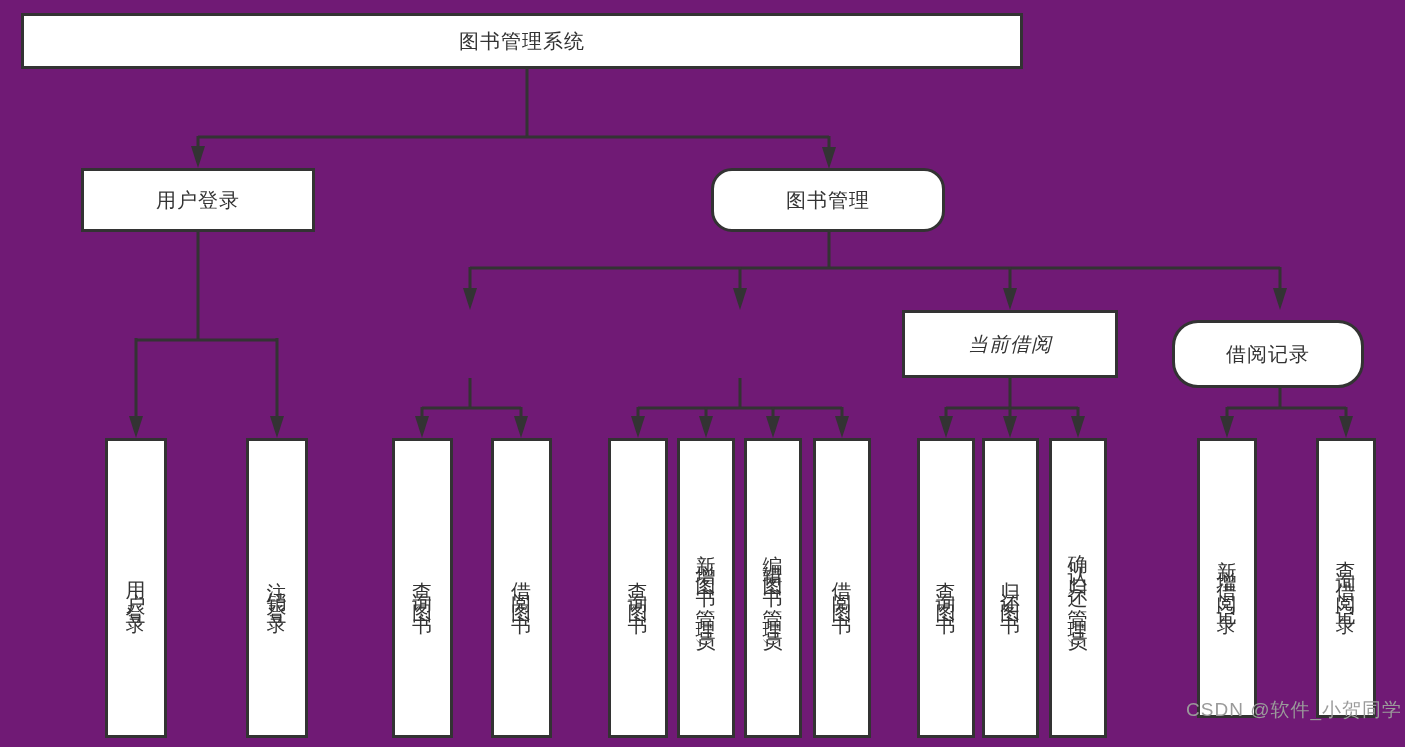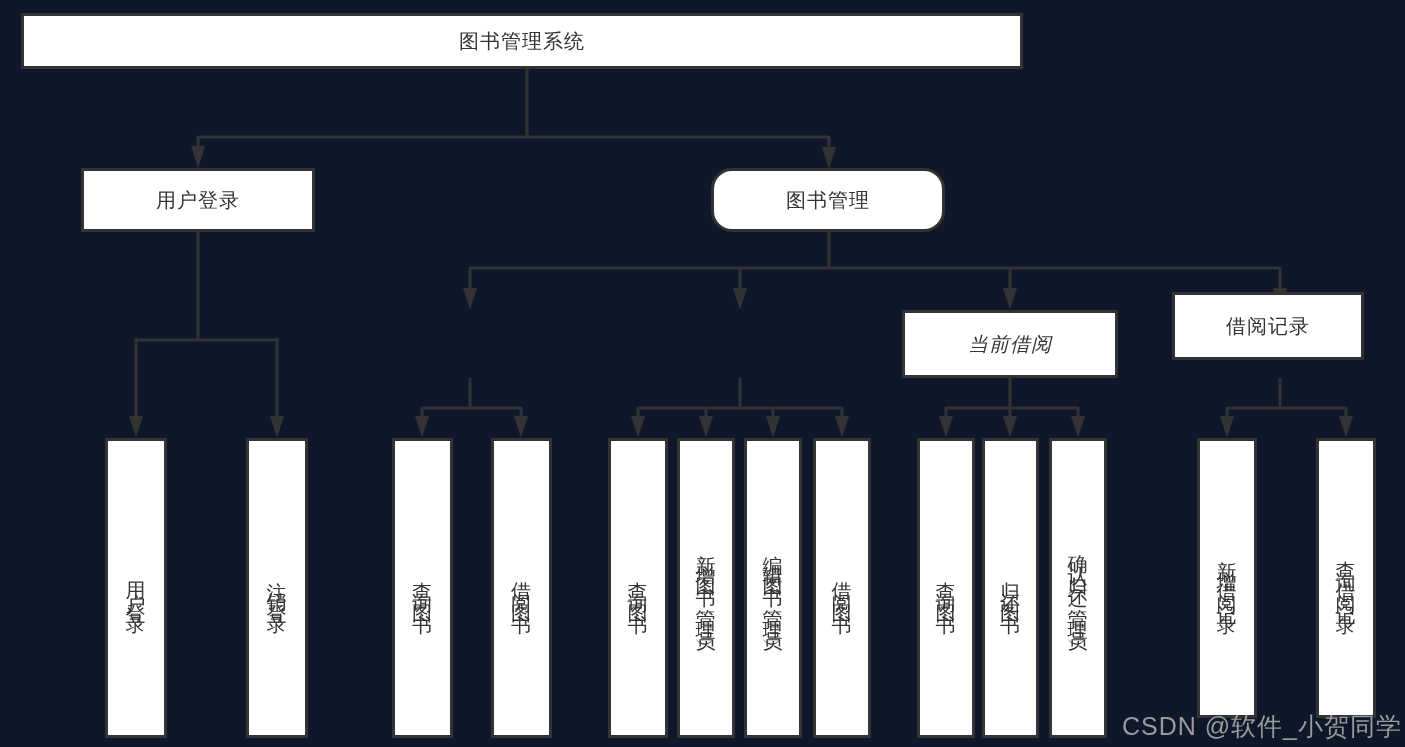--- a/index.html
+++ b/index.html
@@ -1,19 +1,19 @@
 <!DOCTYPE html>
 <html><head>
 <meta charset="utf-8">
 <style>
   html,body { margin:0; padding:0; background:#ffffff; }
   .canvas {
     position:relative;
     width:1405px; height:747px;
-    background:#0f172a;
+    background:#701a75;
     font-family:"Liberation Sans","DejaVu Sans",sans-serif;
     color:#333333;
     overflow:hidden;
   }
   .connectors { position:absolute; left:0; top:0; }
   .box {
     position:absolute;
     box-sizing:border-box;
     background:#ffffff;
     border:3px solid #333333;
@@ -28,22 +28,22 @@
   .vbox {
     writing-mode:vertical-rl;
     letter-spacing:11px;
     font-size:20px;
     white-space:normal;
     line-height:1;
   }
   .watermark {
     position:absolute;
     right:3px;
-    bottom:4px;
-    font-size:25px;
+    bottom:24px;
+    font-size:19px;
     letter-spacing:1px;
     color:#9a9a9a;
     white-space:nowrap;
   }
 </style>
 </head>
 <body>
 
 <div class="canvas">
 
@@ -112,21 +112,21 @@
       <polygon points="1339,416 1353,416 1346,438"></polygon>
     </g>
   </svg>
 
   <div class="box" style="left:21px; top:13px; width:1002px; height:56px;">图书管理系统</div>
 
   <div class="box" style="left:81px; top:168px; width:234px; height:64px;">用户登录</div>
   <div class="box" style="left:711px; top:168px; width:234px; height:64px;border-radius:21px;">图书管理</div>
 
   <div class="box" style="left:902px; top:310px; width:216px; height:68px;font-style:italic;">当前借阅</div>
-  <div class="box" style="left:1172px; top:292px; width:192px; height:68px;">借阅记录</div>
+  <div class="box" style="left:1172px; top:320px; width:192px; height:68px;border-radius:26px;">借阅记录</div>
 
   <div class="box vbox" style="left:105px; top:438px; width:62px; height:300px;">用户登录</div>
   <div class="box vbox" style="left:246px; top:438px; width:62px; height:300px;">注销登录</div>
 
   <div class="box vbox" style="left:392px; top:438px; width:61px; height:300px;">查询图书</div>
   <div class="box vbox" style="left:491px; top:438px; width:61px; height:300px;">借阅图书</div>
 
   <div class="box vbox" style="left:608px; top:438px; width:60px; height:300px;">查询图书</div>
   <div class="box vbox" style="left:677px; top:438px; width:58px; height:300px;">新增图书（管理员）</div>
   <div class="box vbox" style="left:744px; top:438px; width:58px; height:300px;">编辑图书（管理员）</div>

